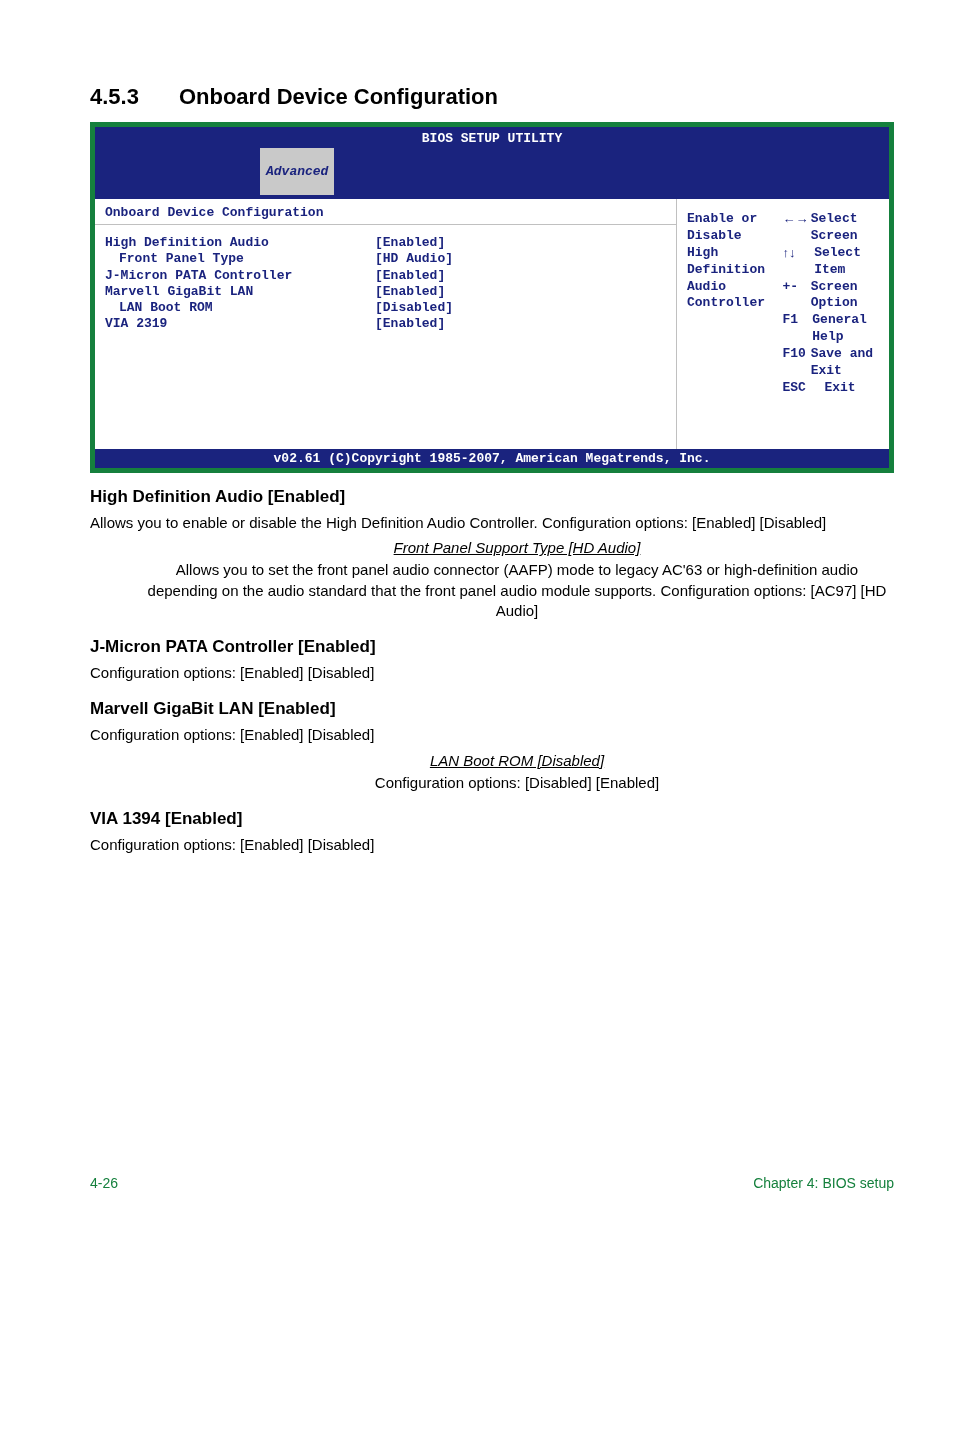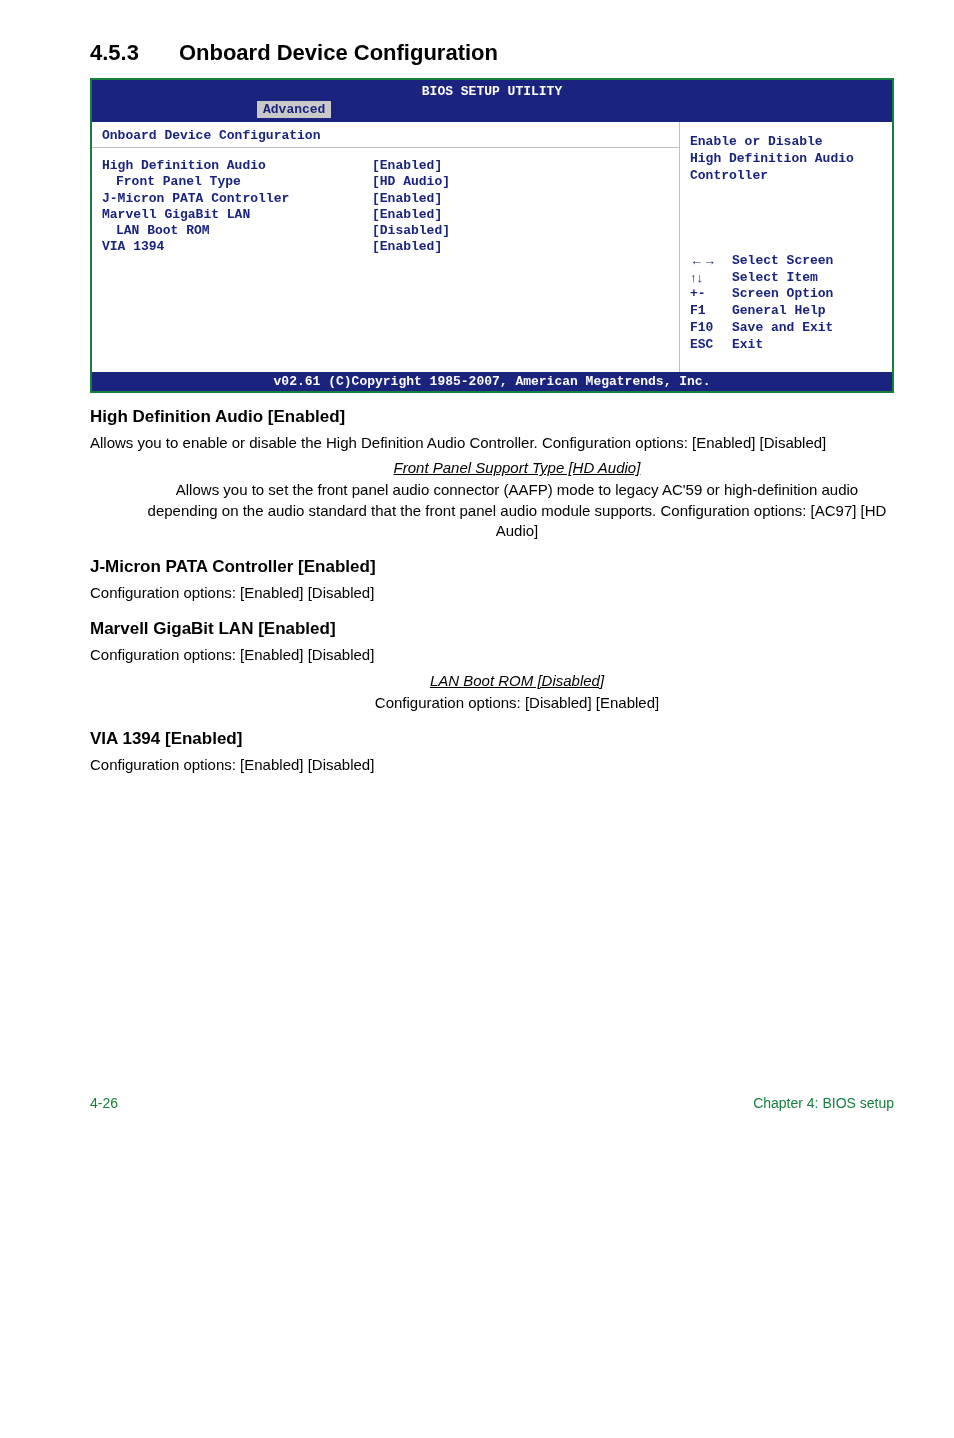--- a/index.html
+++ b/index.html
@@ -15,45 +15,47 @@
     padding: 40px 60px 40px 90px;
   }
   .section-title {
     font-size: 22px;
     font-weight: bold;
     margin-bottom: 12px;
   }
   .section-number {
     display: inline-block;
     margin-right: 40px;
+    margin-top: 44px;
   }
   .bios-box {
-    border: 2px solid #15803d;
+    border: 5px solid #15803d;
     margin-bottom: 14px;
     font-family: "Courier New", monospace;
     font-size: 13px;
     background: #ffffff;
   }
   .bios-top-bar {
     background: #1a237e;
     color: #ffffff;
     padding: 4px 0;
   }
   .bios-util-label {
     text-align: center;
     font-weight: bold;
   }
   .bios-tab {
     background: #c9c9c9;
     color: #1a237e;
     font-weight: bold;
-    padding: 1px 6px;
+    padding: 16px 6px;
     display: inline-block;
     margin-left: 165px;
     margin-top: 2px;
+    font-style: italic;
   }
   .bios-body {
     display: flex;
   }
   .bios-left {
     flex: 1;
     border-right: 1px solid #c0c0c0;
     padding: 6px 10px 80px 10px;
     position: relative;
   }
@@ -77,21 +79,20 @@
   }
   .bios-item .lbl {
     width: 270px;
   }
   .bios-right {
     width: 212px;
     color: #1a237e;
     font-weight: bold;
     padding: 12px 10px 18px 10px;
     display: flex;
-    flex-direction: column;
     justify-content: space-between;
     min-height: 250px;
   }
   .bios-help {
     line-height: 1.3;
   }
   .bios-keys {
     line-height: 1.3;
   }
   .bios-key-row {
@@ -174,21 +175,21 @@
       </div>
       <div class="bios-item">
         <span class="lbl">Marvell GigaBit LAN</span>
         <span>[Enabled]</span>
       </div>
       <div class="bios-item indent">
         <span class="lbl">LAN Boot ROM</span>
         <span>[Disabled]</span>
       </div>
       <div class="bios-item">
-        <span class="lbl">VIA 1394</span>
+        <span class="lbl">VIA 2319</span>
         <span>[Enabled]</span>
       </div>
     </div>
     <div class="bios-right">
       <div class="bios-help">
         <div>Enable or Disable</div>
         <div>High Definition Audio</div>
         <div>Controller</div>
       </div>
       <div class="bios-keys">
@@ -220,21 +221,21 @@
     </div>
   </div>
   <div class="bios-footer">v02.61 (C)Copyright 1985-2007, American Megatrends, Inc.</div>
 </div>
 
 <div class="block">
   <div class="doc-h2">High Definition Audio [Enabled]</div>
   <div class="doc-p">Allows you to enable or disable the High Definition Audio Controller. Configuration options: [Enabled] [Disabled]</div>
   <div class="doc-sub">
     <span class="doc-sub-title">Front Panel Support Type [HD Audio]</span>
-    <div class="doc-p">Allows you to set the front panel audio connector (AAFP) mode to legacy AC'59 or high-definition audio depending on the audio standard that the front panel audio module supports. Configuration options: [AC97] [HD Audio]</div>
+    <div class="doc-p">Allows you to set the front panel audio connector (AAFP) mode to legacy AC'63 or high-definition audio depending on the audio standard that the front panel audio module supports. Configuration options: [AC97] [HD Audio]</div>
   </div>
 </div>
 
 <div class="block">
   <div class="doc-h2">J-Micron PATA Controller [Enabled]</div>
   <div class="doc-p">Configuration options: [Enabled] [Disabled]</div>
 </div>
 
 <div class="block">
   <div class="doc-h2">Marvell GigaBit LAN [Enabled]</div>

